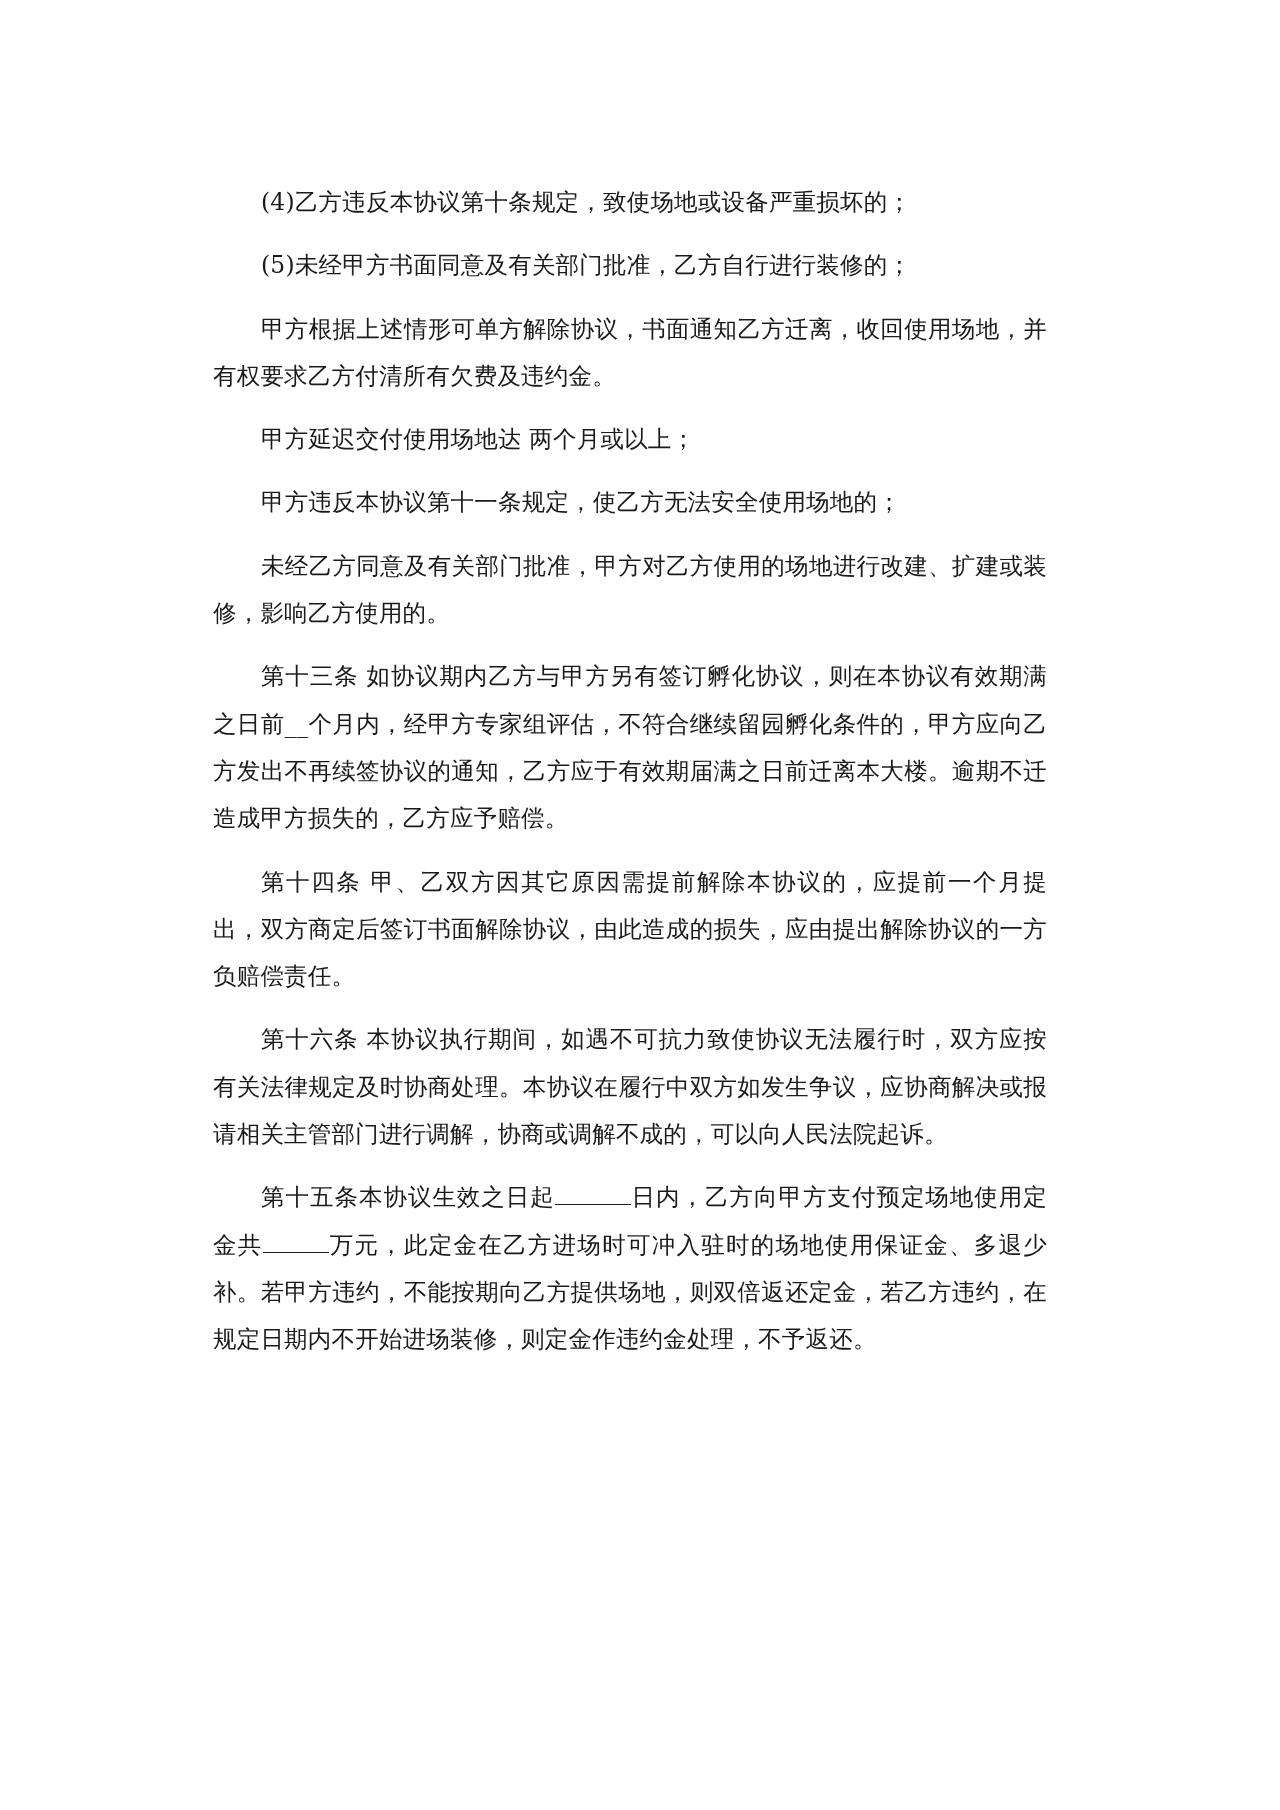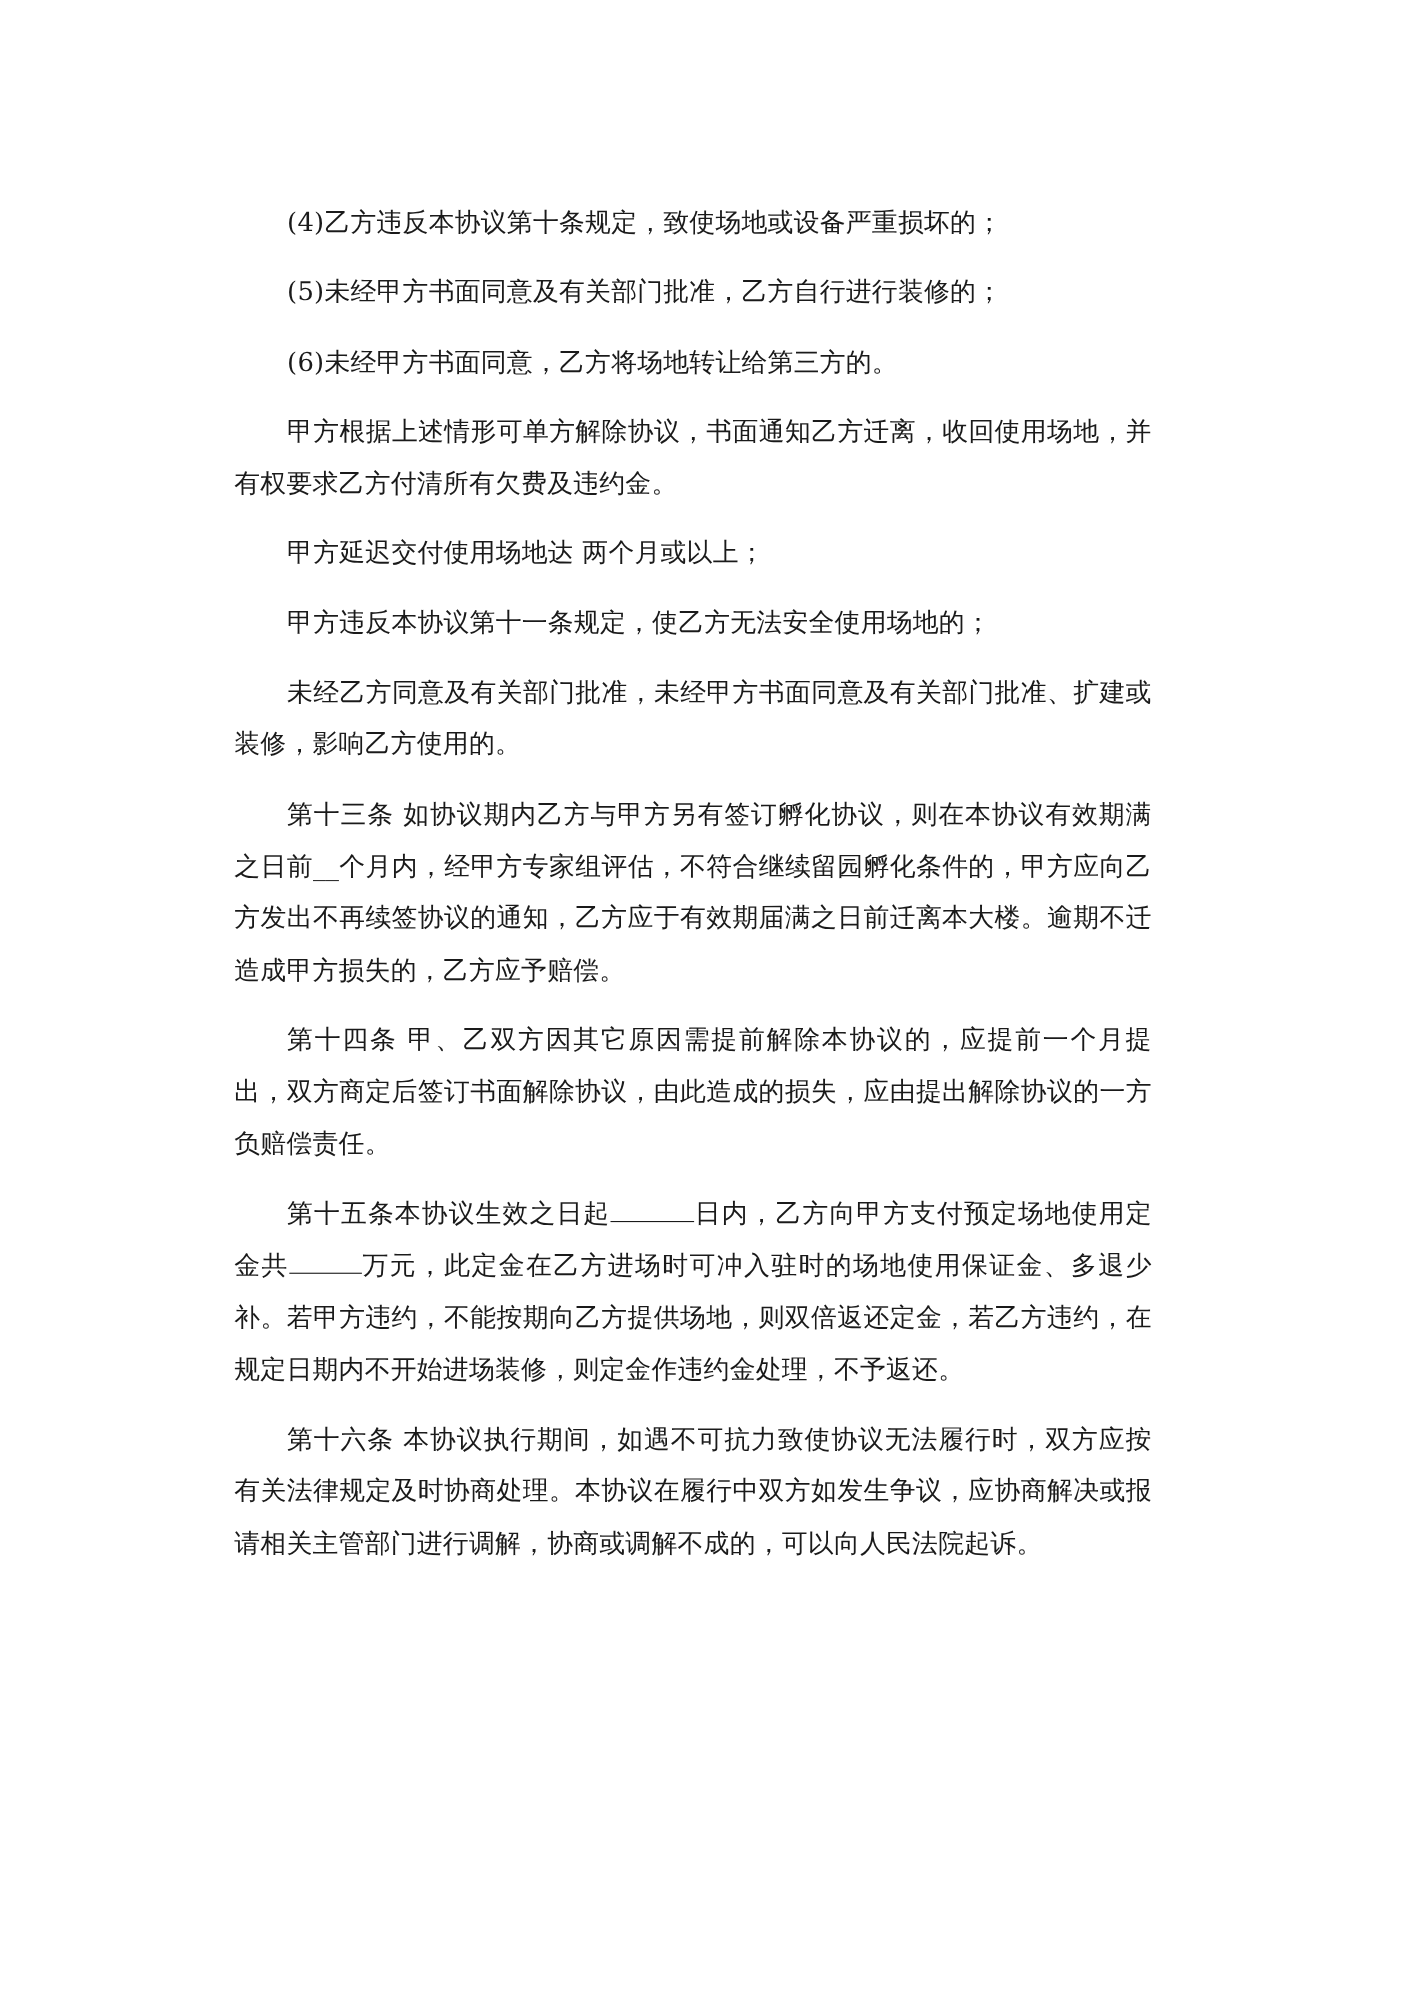--- a/index.html
+++ b/index.html
@@ -35,26 +35,25 @@
     height: 1.05em;
     vertical-align: baseline;
   }
 </style>
 </head>
 <body>
 
 <div class="page">
   <p class="para">(4)乙方违反本协议第十条规定，致使场地或设备严重损坏的；</p>
   <p class="para">(5)未经甲方书面同意及有关部门批准，乙方自行进行装修的；</p>
-  <p class="para">(6)未经甲方书面同意，乙方将场地转让给第三方的。</p>
   <p class="para">甲方根据上述情形可单方解除协议，书面通知乙方迁离，收回使用场地，并有权要求乙方付清所有欠费及违约金。</p>
   <p class="para">甲方延迟交付使用场地达 两个月或以上；</p>
   <p class="para">甲方违反本协议第十一条规定，使乙方无法安全使用场地的；</p>
-  <p class="para">未经乙方同意及有关部门批准，未经甲方书面同意及有关部门批准、扩建或装修，影响乙方使用的。</p>
+  <p class="para">未经乙方同意及有关部门批准，甲方对乙方使用的场地进行改建、扩建或装修，影响乙方使用的。</p>
 
   <p class="para"><span>第十三条 如协议期内乙方与甲方另有签订孵化协议，则在本协议有效期满之日前</span><span>__</span><span>个月内，经甲方专家组评估，不符合继续留园孵化条件的，甲方应向乙方发出不再续签协议的通知，乙方应于有效期届满之日前迁离本大楼。逾期不迁造成甲方损失的，乙方应予赔偿。</span></p>
 
   <p class="para">第十四条 甲、乙双方因其它原因需提前解除本协议的，应提前一个月提出，双方商定后签订书面解除协议，由此造成的损失，应由提出解除协议的一方负赔偿责任。</p>
 
+  <p class="para">第十六条 本协议执行期间，如遇不可抗力致使协议无法履行时，双方应按有关法律规定及时协商处理。本协议在履行中双方如发生争议，应协商解决或报请相关主管部门进行调解，协商或调解不成的，可以向人民法院起诉。</p>
+
   <p class="para"><span>第十五条本协议生效之日起</span><span class="blank" style="width:76px"></span><span>日内，乙方向甲方支付预定场地使用定金共</span><span class="blank" style="width:66px"></span><span>万元，此定金在乙方进场时可冲入驻时的场地使用保证金、多退少补。若甲方违约，不能按期向乙方提供场地，则双倍返还定金，若乙方违约，在规定日期内不开始进场装修，则定金作违约金处理，不予返还。</span></p>
-
-  <p class="para">第十六条 本协议执行期间，如遇不可抗力致使协议无法履行时，双方应按有关法律规定及时协商处理。本协议在履行中双方如发生争议，应协商解决或报请相关主管部门进行调解，协商或调解不成的，可以向人民法院起诉。</p>
 </div>
 
 </body></html>

